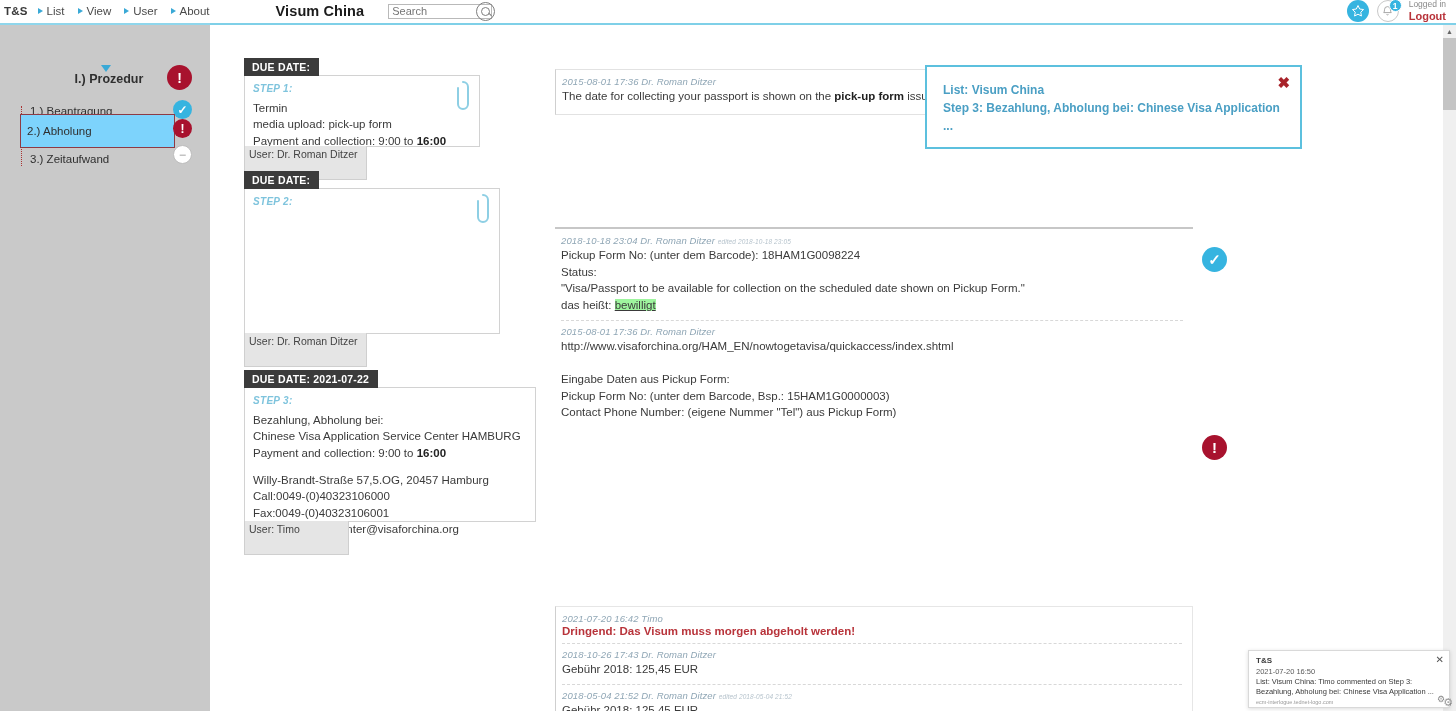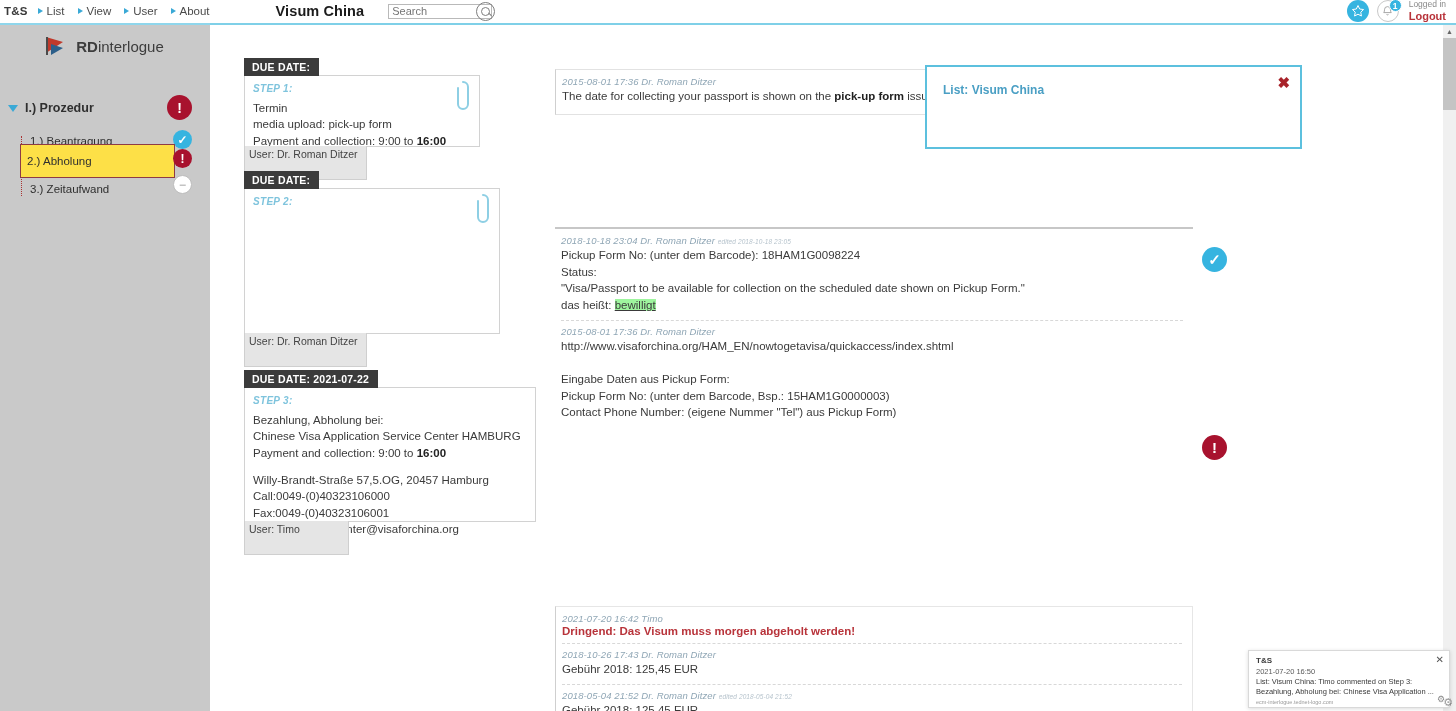--- a/index.html
+++ b/index.html
@@ -114,21 +114,21 @@
     border-bottom:7px solid transparent;
   }
   .logo-flag .pole{
     position:absolute;left:0;top:0;width:1.6px;height:18px;background:#4a4a4a;
   }
   .logo-text{ font-size:15px; color:#3d3d3d; }
   .logo-text b{ font-weight:bold; }
 
   .proc-row{
     display:flex;align-items:center; margin-top:40px; padding-left:8px;
-    position:relative; height:26px;
+    position:relative; height:26px;flex-direction:column;
   }
   .tri-down{
     width:0;height:0;border-top:7px solid #3aa9d6;
     border-left:5.5px solid transparent;border-right:5.5px solid transparent;
     margin-right:7px;
   }
   .proc-label{ font-weight:bold; font-size:12.5px; color:#2f2f2f; }
   .status-badge{
     width:25px;height:25px;border-radius:50%;
     display:flex;align-items:center;justify-content:center;
@@ -146,21 +146,21 @@
   }
   .step-row{
     position:relative; height:19px; display:flex; align-items:center;
     margin-bottom:0;
   }
   .step-label{ font-size:11.5px; color:#2f2f2f; padding-left:8px; }
   .step-row .status-badge{
     position:absolute; right:18px; top:-1px; width:19px;height:19px;font-size:12px;
   }
   .step-row.selected .step-label{
-    border:1.5px solid #8e3b44; background:#fde047; padding:10px 6px;
+    border:1.5px solid #8e3b44; background:#7dd3fc; padding:10px 6px;
     width:155px; margin-left:-2px;
   }
 
   
   .main{
     position:absolute; left:210px; top:25px; width:1246px; height:686px;
     background:#fff; overflow:hidden;
   }
 
   .block{ position:absolute; }
@@ -307,30 +307,20 @@
       <div class="lg1">Logged in</div>
       <div class="lg2">Logout</div>
     </span>
   </div>
 </div>
 <div class="topbar-underline">
   <div class="left-seg"></div>
 </div>
 
 <div class="sidebar">
-  <div class="logo-row">
-    <span class="logo-flag">
-      <i class="f1"></i>
-      <i class="f2"></i>
-      <i class="pole"></i>
-    </span>
-    <span class="logo-text">
-      <b>RD</b><span>interlogue</span>
-    </span>
-  </div>
 
   <div class="proc-row">
     <i class="tri-down"></i>
     <span class="proc-label">I.) Prozedur</span>
     <span class="status-badge sb-red">!</span>
   </div>
 
   <div class="steps">
     <div class="vline"></div>
 
@@ -465,20 +455,21 @@
     </div>
 
   </div>
 
   <div class="side-status sb-red" style="left:992px; top:410px;">!</div>
 </div>
 
 <div class="popup">
   <span class="popup-close">✖</span>
   <div class="line">List: Visum China</div>
+  <div class="line">Step 3: Bezahlung, Abholung bei: Chinese Visa Application ...</div>
 </div>
 
 <div class="toast">
   <span class="toast-close">✕</span>
   <div class="toast-title">T&amp;S</div>
   <div class="toast-time">2021-07-20 16:50</div>
   <div class="toast-body">List: Visum China: Timo commented on  Step 3: Bezahlung, Abholung bei: Chinese Visa Application ...</div>
   <div class="toast-url">ecm-interlogue.tednet-logo.com</div>
   <span class="toast-gear">⚙</span>
 </div>

